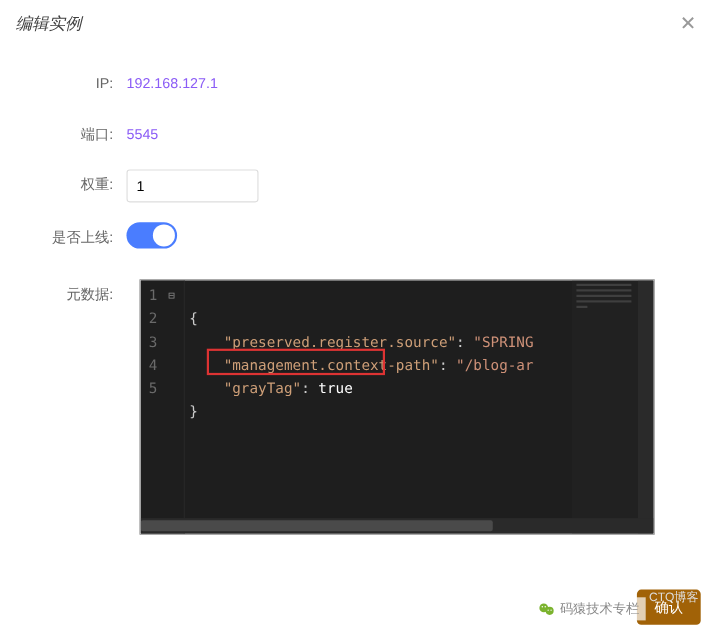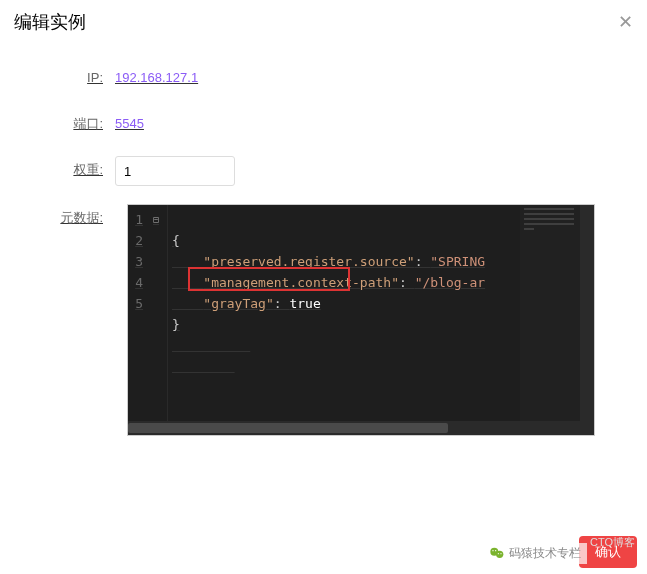--- a/index.html
+++ b/index.html
@@ -1,21 +1,21 @@
 <!DOCTYPE html>
 <html><head>
   <meta charset="utf-8">
   <style>
     * { box-sizing: border-box; margin: 0; padding: 0; }
     body { font-family: "Microsoft YaHei", Arial, sans-serif; font-size: 13px; color: #333; background: #fff; width: 647px; height: 574px; position: relative; overflow: hidden; }
     .dialog-header { display: flex; justify-content: space-between; align-items: center; padding: 10px 14px; }
-    .dialog-title { font-size: 18px; color: #000000; }
+    .dialog-title { font-size: 15px; color: #404040; font-style: italic; }
     .close-x { font-size: 18px; color: #999; cursor: pointer; font-weight: 300; }
     .form { padding: 20px 0 0 0; }
-    .row { display: flex; align-items: flex-start; margin-bottom: 18px; text-decoration: underline; }
+    .row { display: flex; align-items: flex-start; margin-bottom: 18px; }
     .label { width: 115px; text-align: right; padding-right: 12px; color: #666; line-height: 28px; font-size: 13px; }
     .value { flex: 1; line-height: 28px; }
     .static-text { color: #8b5cf6; }
     .input-text { width: 120px; height: 30px; border: 1px solid #ddd; border-radius: 3px; padding: 0 8px; font-size: 13px; outline: none; }
     .switch { position: relative; width: 46px; height: 24px; background: #4a7dff; border-radius: 12px; display: inline-block; cursor: pointer; }
     .switch::after { content: ""; position: absolute; top: 2px; right: 2px; width: 20px; height: 20px; background: #fff; border-radius: 50%; }
     .editor-row { align-items: flex-start; gap: 12px; }
     .editor-wrap { width: 468px; height: 232px; background: #1e1e1e; position: relative; border: 1px solid #ccc; overflow: hidden; }
     .editor { display: flex; font-family: Consolas, Menlo, monospace; font-size: 13px; line-height: 21px; height: 100%; }
     .gutter { background: #1e1e1e; color: #6a6a6a; text-align: right; padding: 4px 8px 4px 4px; user-select: none; min-width: 40px; border-right: 1px solid #2a2a2a; }
@@ -28,22 +28,22 @@
     .key { color: #ce9f78; }
     .punct { color: #ccc; }
     .bool { color: #ffffff; }
     .hl-box { position: absolute; border: 2px solid #d33; pointer-events: none; }
     .minimap { position: absolute; right: 14px; top: 0; width: 60px; height: 100%; background: #232323; opacity: 0.6; }
     .mm-line { width: 50px; height: 2px; background: #555; margin: 3px 4px; }
     .vscroll { position: absolute; right: 0; top: 0; width: 14px; height: 100%; background: #2a2a2a; }
     .hscroll { position: absolute; left: 0; right: 0; bottom: 0; height: 14px; background: #2a2a2a; }
     .hthumb { position: absolute; left: 0; top: 2px; height: 10px; width: 320px; background: #4a4a4a; border-radius: 2px; }
     .footer { position: absolute; bottom: 6px; right: 10px; display: flex; align-items: center; gap: 8px; }
-    .btn-primary { background: #ef4444; color: #fff; border: none; border-radius: 4px; padding: 7px 16px; font-size: 13px; cursor: pointer; position: relative; }
-    .wechat-badge { position: absolute; bottom: 10px; right: 60px; display: flex; gap: 4px; font-size: 12px; color: #888; background: rgba(255,255,255,0.7); padding: 2px 6px; pointer-events: none; z-index: 5; }
+    .btn-primary { background: #a16207; color: #fff; border: none; border-radius: 4px; padding: 7px 16px; font-size: 13px; cursor: pointer; position: relative; }
+    .wechat-badge { position: absolute; bottom: 10px; right: 60px; display: flex; align-items: center; gap: 4px; font-size: 12px; color: #888; background: rgba(255,255,255,0.7); padding: 2px 6px; pointer-events: none; z-index: 5; }
     .wechat-badge .wcicon { width: 16px; height: 16px; }
     .faint-stamp { position: absolute; bottom: 24px; right: 12px; color: #ddd; font-size: 11px; z-index: 4; margin-left: 37px; }
   </style>
 </head>
 <body>
 
 <div class="dialog-header">
   <span class="dialog-title">编辑实例</span>
   <span class="close-x">✕</span>
 </div>
@@ -53,20 +53,24 @@
     <div class="label">IP:</div>
     <div class="value static-text">192.168.127.1</div>
   </div>
   <div class="row">
     <div class="label">端口:</div>
     <div class="value static-text">5545</div>
   </div>
   <div class="row">
     <div class="label">权重:</div>
     <div class="value"><input class="input-text" type="text" value="1" style=""></div>
+  </div>
+  <div class="row">
+    <div class="label">是否上线:</div>
+    <div class="value"><span class="switch"></span></div>
   </div>
   <div class="row editor-row">
     <div class="label">元数据:</div>
     <div class="editor-wrap">
       <div class="editor">
         <div class="gutter">
           <div class="ln">
               <span>1</span>
               <span class="fold">⊟</span>
             </div>

